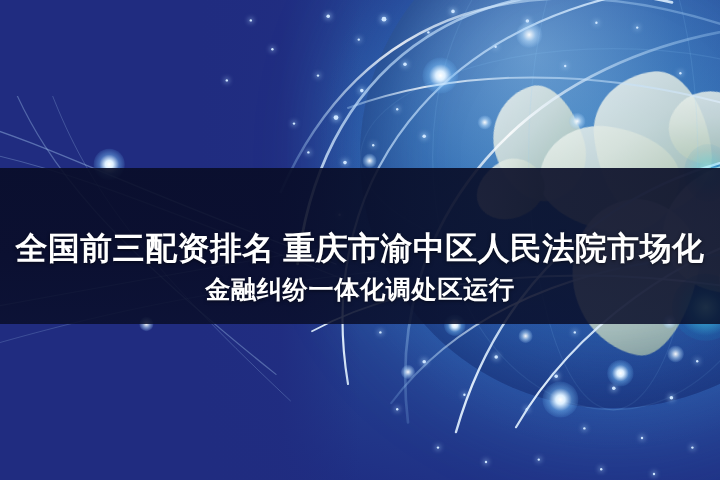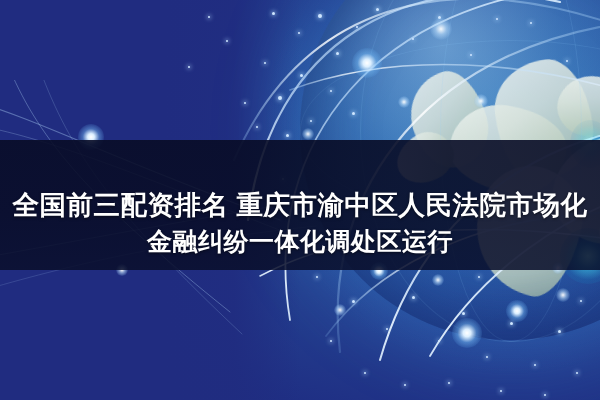--- a/index.html
+++ b/index.html
@@ -146,32 +146,33 @@
     left: 0;
     top: 140px;
     width: 600px;
     height: 166px;
     display: flex;
     flex-direction: column;
     justify-content: center;
     align-items: center;
     gap: 6px;
     z-index: 5;
+    font-family: Liberation Serif, serif;
   }
   .headline .line {
     color: #ffffff;
     font-size: 27px;
     font-weight: bold;
     line-height: 1.18;
     letter-spacing: 0.5px;
     white-space: nowrap;
     text-shadow: 0 1px 3px rgba(0,0,0,0.55);
   }
   .headline .line-1 { font-size: 26.5px; }
-  .headline .line-2 { font-size: 25px; }
+  .headline .line-2 { font-size: 21px; }
 </style>
 </head>
 <body>
 
 <div id="banner">
 
   <div class="bg-base"></div>
   <div class="bg-left-flat"></div>
 
   <div class="globe-wrap">

